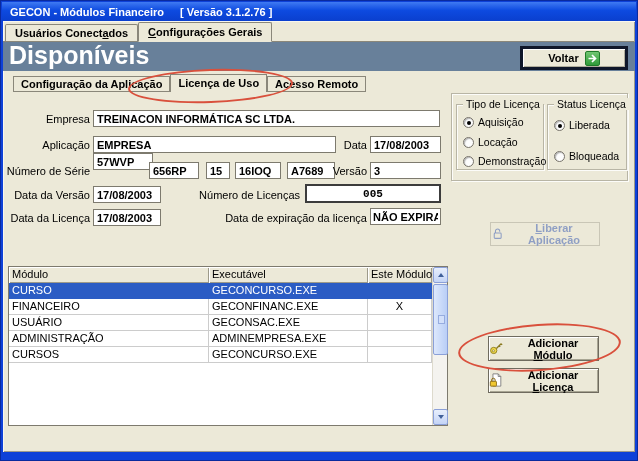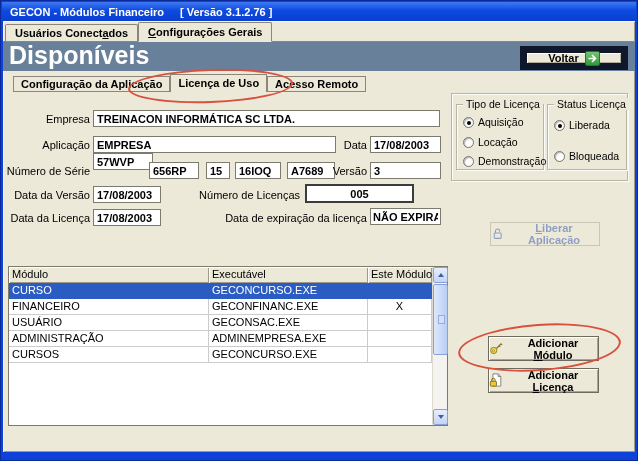--- a/index.html
+++ b/index.html
@@ -35,21 +35,21 @@
   }
   .tab.active { height:20px; margin-bottom:-1px; border-bottom:1px solid #ece9d8; z-index:2; }
   
   .band {
     position:absolute; left:0; top:21px; width:632px; height:29px;
     background:#68809a; display:flex; align-items:center;
   }
   .band-title { color:#fff; font-size:25px; font-weight:bold; margin-left:6px; line-height:1; margin-top:-3px; }
   .voltar {
     position:absolute; right:7px; top:4px; width:108px; height:24px;
-    background:#ece9d8; border:7px solid #0f172a;
+    background:#ece9d8; border:3px solid #0f172a;
     box-shadow:inset 1px 1px 0 #fff, inset -1px -1px 0 #b0ad9c;
     display:flex; align-items:center; justify-content:center; gap:6px;
     font-weight:bold; font-size:11px; font-family:inherit; cursor:pointer;
   }
   .arrowbox {
     width:15px; height:15px; border-radius:2px; border:1px solid #1f7a28;
     background:linear-gradient(180deg,#72c572,#2f9a38);
     display:inline-flex; align-items:center; justify-content:center;
   }
   
@@ -178,21 +178,21 @@
     <input class="field" style="left: 146px; top: 141px; width: 50px;" readonly="" value="656RP">
     <input class="field" style="left: 203px; top: 141px; width: 24px;" readonly="" value="15">
     <input class="field" style="left: 232px; top: 141px; width: 46px;" readonly="" value="16IOQ">
     <input class="field" style="left: 284px; top: 141px; width: 48px;" readonly="" value="A7689">
     <div class="flabel" style="right:268px; top:144px;">Versão</div>
     <input class="field" style="left: 367px; top: 141px; width: 71px;" readonly="" value="3">
 
     <div class="flabel" style="right:545px; top:168px;">Data da Versão</div>
     <input class="field" style="left: 90px; top: 165px; width: 68px;" readonly="" value="17/08/2003">
     <div class="flabel" style="right:335px; top:168px;">Número de Licenças</div>
-    <input class="field thick" style="left: 302px; top: 163px; width: 109px;" readonly="" value="005">
+    <input class="field thick" style="left: 302px; top: 163px; width: 136px; font-family: Liberation Mono, monospace;" readonly="" value="005">
 
     <div class="flabel" style="right:545px; top:191px;">Data da Licença</div>
     <input class="field" style="left: 90px; top: 188px; width: 68px;" readonly="" value="17/08/2003">
     <div class="flabel" style="right:268px; top:191px;">Data de expiração da licença</div>
     <input class="field" style="left: 367px; top: 187px; width: 71px; padding: 0px 2px;" readonly="" value="NÃO EXPIRA">
 
     <div class="groupbox" style="left:448px; top:72px; width:177px; height:88px;"></div>
 
     <div class="groupbox" style="left:453px; top:83px; width:88px; height:66px;">
       <span class="legend">Tipo de Licença</span>

